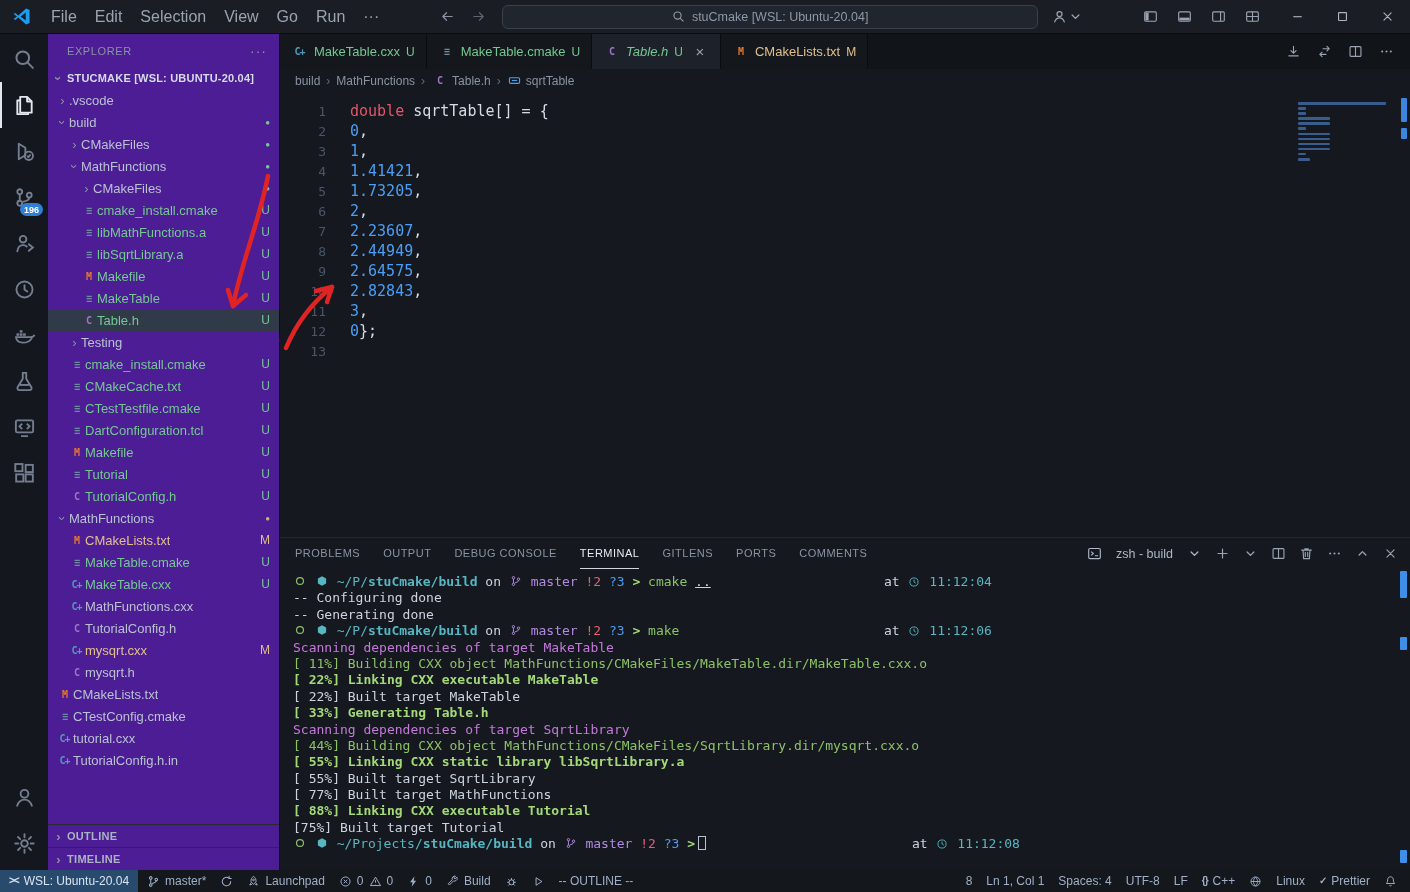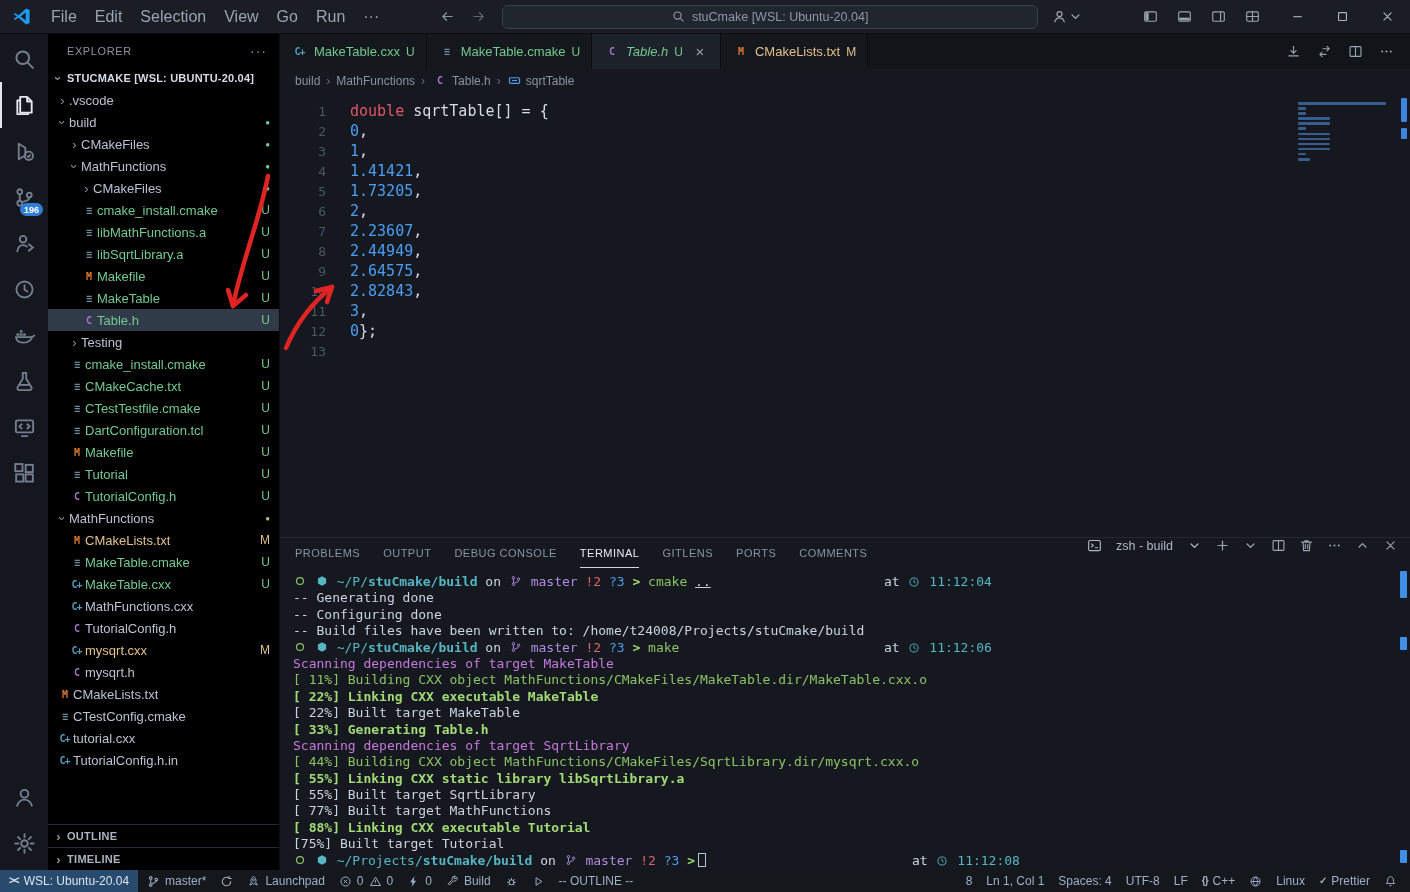--- a/index.html
+++ b/index.html
@@ -26,21 +26,21 @@
 .win-controls .ctl{width:45px;height:34px;display:flex;align-items:center;justify-content:center;color:#aab3c0}
 
 .main{display:flex;height:836px}
 .activitybar{width:48px;background:#14171d;display:flex;flex-direction:column;align-items:center;padding-top:2px}
 .ab-item{width:48px;height:46px;display:flex;justify-content:center;color:#747e90;position:relative}
 .ab-item .ico svg{width:23px;height:23px}
 .ab-item.active{color:#e3e8f0;box-shadow:inset 2px 0 0 #e3e8f0}
 .ab-badge{position:absolute;right:5px;bottom:4px;background:#2f7fd6;color:#fff;font-size:9px;font-weight:700;border-radius:9px;padding:1.5px 4px}
 .ab-bottom{margin-top:auto;margin-bottom:4px;display:flex;flex-direction:column;align-items:center}
 
-.sidebar{width:232px;background:#000000;display:flex;flex-direction:column;border-right:1px solid #0b0d11}
+.sidebar{width:232px;background:#4c1d95;display:flex;flex-direction:column;border-right:1px solid #0b0d11}
 .sb-head{height:33px;display:flex;align-items:center;padding:0 12px 0 19px;font-size:11px;letter-spacing:.6px;color:#8a93a3}
 .sb-head .dots{margin-left:auto;font-size:14px;letter-spacing:1px}
 .sb-root{height:22px;display:flex;align-items:center;gap:2px;font-weight:700;font-size:11px;letter-spacing:.2px;color:#d5dce8;padding-left:4px}
 .tree{flex:1;overflow:hidden}
 .row{height:22px;display:flex;align-items:center;color:#b8c2d2;font-size:13px}
 .row.selected{background:#303a48}
 .chev{width:13px;display:inline-flex;justify-content:center;color:#8a93a3;font-size:13px}
 .chev.open{transform:rotate(90deg)}
 .ficon{width:17px;flex:none;text-align:center;font-size:10px;font-weight:700;font-family:"DejaVu Sans Mono",monospace;letter-spacing:-1px}
 .fname{white-space:nowrap;overflow:hidden;text-overflow:ellipsis}
@@ -66,21 +66,21 @@
 .ln{width:46px;flex:none;text-align:right;color:#4b5568;font-size:13px;padding-top:1px}
 .ctext{margin-left:24px}
 .c-kw{color:var(--kw_red,#e2556a)}
 .c-num{color:var(--num_blue,#4b9ef5)}
 .c-fg{color:#d6dce6}
 .minimap{position:absolute;top:10px;right:16px;width:96px}
 .mbar{height:2.5px;margin-bottom:2.6px;background:rgba(85,150,230,.55);border-radius:1px}
 .emark{position:absolute;right:3px;width:6px;background:#3c86e0;border-radius:1px}
 
 .panel{height:333px;border-top:1px solid #23272f;display:flex;flex-direction:column}
-.panel-head{height:31px;display:flex;align-items:flex-start;padding:0 12px 0 15px;flex:none}
+.panel-head{height:31px;display:flex;align-items:center;padding:0 12px 0 15px;flex:none}
 .ptab{margin-right:23px;height:30px;display:flex;align-items:center;font-size:11px;letter-spacing:.5px;color:#8a93a3;border-bottom:1px solid transparent}
 .ptab.active{color:#e6eaf2;border-bottom-color:#d0d5de}
 .panel-actions{margin-left:auto;display:flex;align-items:center;gap:13px;color:#9aa3b2}
 .term-select{display:flex;align-items:center;gap:14px;font-size:12.5px;color:#aeb7c6}
 .pa-btn{display:inline-flex}
 .terminal{flex:1;position:relative;padding:5px 0 0 13px;font-family:"DejaVu Sans Mono",monospace;font-size:13px;line-height:16.4px;color:#ccd3df}
 .tline{white-space:pre;position:relative;height:16.4px}
 .tline .ico{vertical-align:-1px;margin:0 1px}
 .tline .ico svg{width:12px;height:12px}
 .t-tg{color:var(--term_green,#8cc265)}
@@ -724,23 +724,22 @@
                     <path d="M8 1.6 13.5 4.8v6.4L8 14.4 2.5 11.2V4.8Z"></path>
                   </svg></span><span class="t-tfg"> </span><span class="t-tc">~/P/</span><span class="t-tcb">stuCmake/build</span><span class="t-tfg"> on </span><span class="ico t-tv"><svg viewBox="0 0 16 16" fill="none" stroke="currentColor" stroke-width="1.3">
                     <circle cx="4.6" cy="3.6" r="1.6"></circle>
                     <circle cx="4.6" cy="12.4" r="1.6"></circle>
                     <circle cx="11.4" cy="5.6" r="1.6"></circle>
                     <path d="M4.6 5.2v5.6M11.4 7.2c0 2.5-3.2 2.3-5 3.4"></path>
                   </svg></span><span class="t-tv"> master</span><span class="t-tr"> !2</span><span class="t-tb"> ?3</span><span class="t-tfg"> </span><span class="t-tgb">&gt;</span><span class="t-tfg"> </span><span class="t-tg">cmake</span><span class="t-tfg"> </span><span class="t-tfgu">..</span><span class="t-right p1"><span class="t-tfg">at </span><span class="ico t-tc"><svg viewBox="0 0 16 16" fill="none" stroke="currentColor" stroke-width="1.2">
                       <circle cx="8" cy="8" r="5.4"></circle>
                       <path d="M8 4.8V8l2.3 1.4"></path>
                     </svg></span><span class="t-tc"> 11:12:04</span></span></div>
+              <div class="tline"><span class="t-tfg">-- Configuring done</span></div>
               <div class="tline"><span class="t-tfg">-- Generating done</span></div>
-              <div class="tline"><span class="t-tfg">-- Configuring done</span></div>
-              <div class="tline"><span class="t-tfg">-- Build files have been written to: /home/t24008/Projects/stuCmake/build</span></div>
               <div class="tline"><span class="ico t-tg"><svg viewBox="0 0 16 16" fill="none" stroke="currentColor" stroke-width="1.6">
                     <circle cx="8" cy="8" r="4.6"></circle>
                   </svg></span><span class="t-tfg"> </span><span class="ico t-tc"><svg viewBox="0 0 16 16" fill="currentColor" stroke="none">
                     <path d="M8 1.6 13.5 4.8v6.4L8 14.4 2.5 11.2V4.8Z"></path>
                   </svg></span><span class="t-tfg"> </span><span class="t-tc">~/P/</span><span class="t-tcb">stuCmake/build</span><span class="t-tfg"> on </span><span class="ico t-tv"><svg viewBox="0 0 16 16" fill="none" stroke="currentColor" stroke-width="1.3">
                     <circle cx="4.6" cy="3.6" r="1.6"></circle>
                     <circle cx="4.6" cy="12.4" r="1.6"></circle>
                     <circle cx="11.4" cy="5.6" r="1.6"></circle>
                     <path d="M4.6 5.2v5.6M11.4 7.2c0 2.5-3.2 2.3-5 3.4"></path>
                   </svg></span><span class="t-tv"> master</span><span class="t-tr"> !2</span><span class="t-tb"> ?3</span><span class="t-tfg"> </span><span class="t-tgb">&gt;</span><span class="t-tfg"> </span><span class="t-tg">make</span><span class="t-right p1"><span class="t-tfg">at </span><span class="ico t-tc"><svg viewBox="0 0 16 16" fill="none" stroke="currentColor" stroke-width="1.2">

